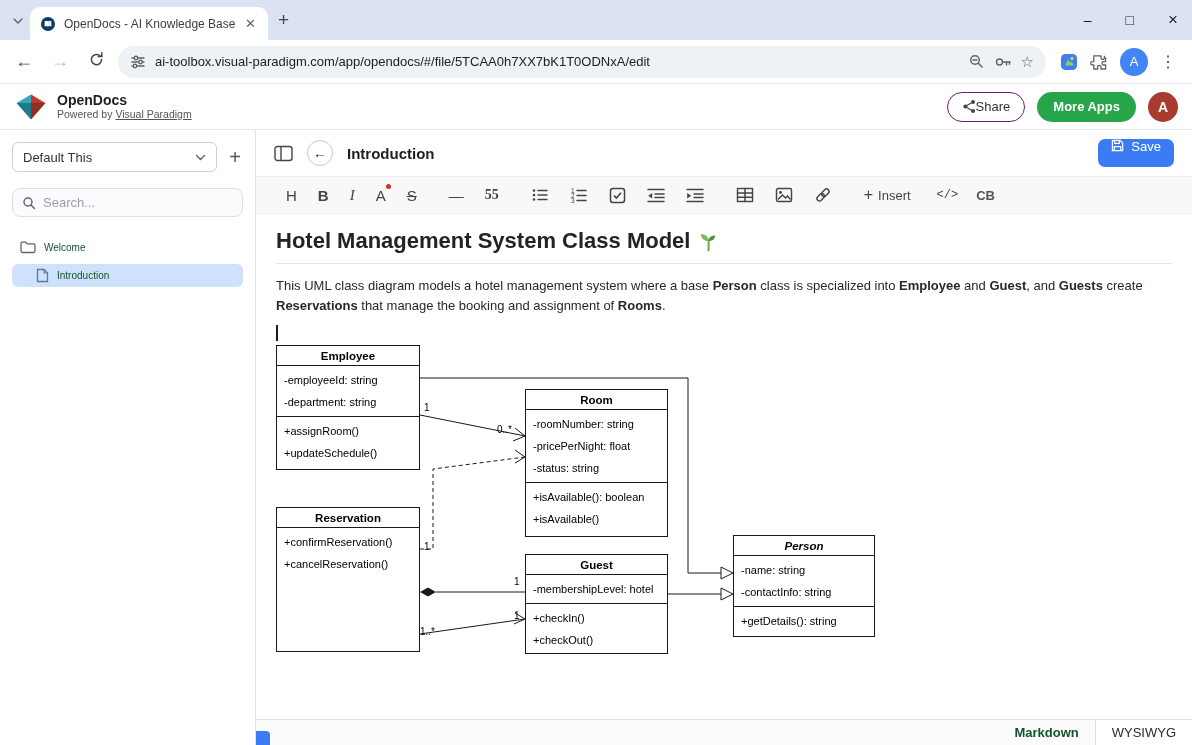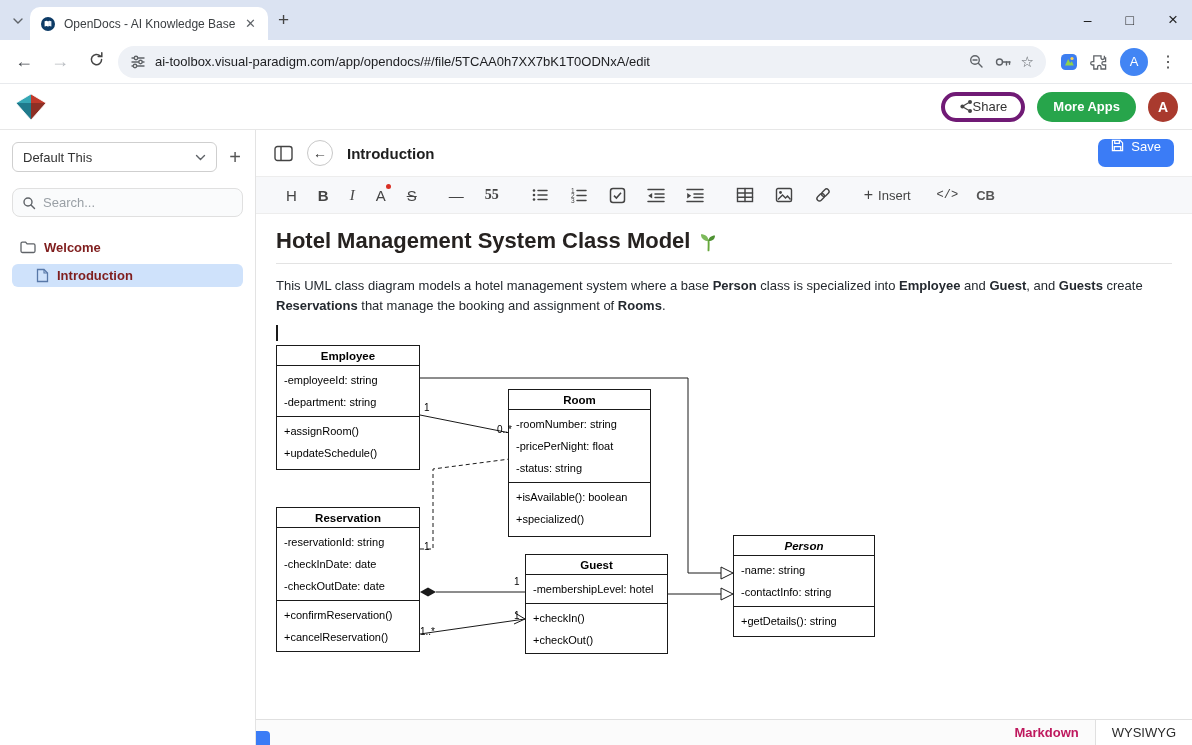--- a/index.html
+++ b/index.html
@@ -28,34 +28,34 @@
   .chrome-avatar { width: 28px; height: 28px; border-radius: 50%; background: #4285f4; color: #fff; font-size: 13px; display: flex; align-items: center; justify-content: center; cursor: pointer; }
   .kebab { font-size: 16px; color: #444; cursor: pointer; }
 
   
   .app-header { height: 46px; display: flex; align-items: center; padding: 0 14px; border-bottom: 1px solid #e7e7e7; background: #fff; }
   .logo-wrap { display: flex; align-items: center; gap: 9px; }
   .brand-title { font-size: 14px; font-weight: bold; color: #1f1f1f; line-height: 15px; }
   .brand-sub { font-size: 10.5px; color: #555; }
   .brand-sub a { color: #555; text-decoration: underline; cursor: pointer; }
   .header-right { margin-left: auto; display: flex; align-items: center; gap: 12px; }
-  .share-btn { height: 30px; border: 4px solid #701a75; border-radius: 16px; background: #fff; display: flex; align-items: center; padding: 0 14px; font-size: 13px; color: #333; cursor: pointer; }
+  .share-btn { height: 30px; border: 1px solid #701a75; border-radius: 16px; background: #fff; display: flex; align-items: center; padding: 0 14px; font-size: 13px; color: #333; cursor: pointer; }
   .more-apps-btn { height: 30px; border-radius: 16px; background: #27a54b; color: #fff; display: flex; align-items: center; padding: 0 16px; font-size: 13px; font-weight: bold; cursor: pointer; }
   .app-avatar { width: 30px; height: 30px; border-radius: 50%; background: #a93a2e; color: #fff; font-size: 14px; font-weight: bold; display: flex; align-items: center; justify-content: center; cursor: pointer; }
 
   
   .main-row { display: flex; height: 615px; }
   .sidebar { width: 256px; border-right: 1px solid #e3e3e3; padding: 12px 12px 0; flex-shrink: 0; background: #fff; }
   .space-row { display: flex; align-items: center; gap: 10px; }
   .space-select { flex: 1; height: 30px; border: 1px solid #cfcfcf; border-radius: 6px; display: flex; align-items: center; justify-content: space-between; padding: 0 10px; font-size: 13px; color: #333; cursor: pointer; background: #fff; }
   .plus-btn { font-size: 20px; color: #555; cursor: pointer; padding: 0 2px; }
   .search-box { margin-top: 16px; height: 29px; border: 1px solid #e0e0e0; border-radius: 8px; background: #fafbfc; display: flex; align-items: center; gap: 7px; padding: 0 9px; }
   .search-box input { border: none; outline: none; background: transparent; font-size: 13px; color: #333; width: 180px; font-family: "Liberation Sans", sans-serif; }
   .search-box input::placeholder { color: #9aa0a6; }
-  .tree { margin-top: 18px; font-size: 13px; color: #7f1d1d; font-weight: bold; }
+  .tree { margin-top: 18px; font-size: 10px; color: #14532d; }
   .tree-item { height: 24px; display: flex; align-items: center; gap: 8px; padding-left: 8px; border-radius: 6px; cursor: pointer; }
   .tree-item.child { margin-top: 5px; padding-left: 24px; }
   .tree-item.selected { background: #cfe2fb; height: 23px; }
 
   .doc-col { flex: 1; display: flex; flex-direction: column; background: #fff; position: relative; }
   .doc-header { height: 46px; display: flex; align-items: center; gap: 14px; padding: 0 18px; }
   .panel-toggle { cursor: pointer; display: flex; }
   .back-circle { width: 26px; height: 26px; border: 1px solid #c8c8c8; border-radius: 50%; display: flex; align-items: center; justify-content: center; font-size: 14px; color: #333; cursor: pointer; }
   .doc-title { font-size: 15px; font-weight: bold; color: #1f1f1f; }
   .save-btn { margin-left: auto; height: 28px; background: #3b7cf6; border-radius: 7px; color: #fff; font-size: 13px; display: flex; align-items: flex-start; gap: 7px; padding: 0 13px; cursor: pointer; }
@@ -85,21 +85,21 @@
   .uml-title { border-bottom: 1px solid #1a1a1a; text-align: center; font-weight: bold; font-size: 11.5px; padding: 4px 0 3px; }
   .uml-title.italic { font-style: italic; }
   .uml-sec { border-bottom: 1px solid #1a1a1a; padding: 3px 7px; }
   .uml-sec:last-child { border-bottom: none; }
   .uml-line { line-height: 22px; white-space: nowrap; }
   .mult { position: absolute; font-size: 10px; color: #000; }
 
   
   .doc-footer { height: 26px; border-top: 1px solid #e0e0e0; background: #fbfbfb; display: flex; justify-content: flex-end; align-items: stretch; position: relative; }
   .footer-tab { display: flex; align-items: center; padding: 0 16px; font-size: 13px; cursor: pointer; }
-  .footer-tab.inactive { color: #be185d; font-weight: bold; }
+  .footer-tab.inactive { color: #14532d; font-weight: bold; }
   .footer-tab.active { background: #fff; border-left: 1px solid #e0e0e0; color: #2b2b2b; }
   .corner-accent { position: absolute; left: 0; bottom: 0; width: 14px; height: 14px; background: #3b7cf6; border-radius: 0 4px 0 0; }
 
   svg .st { stroke: #5f6368; stroke-width: 1.4; fill: none; stroke-linecap: round; }
   svg .st2 { stroke: #444; stroke-width: 1.5; fill: none; stroke-linecap: round; }
 </style>
 </head>
 <body>
 
 <div class="tab-strip">
@@ -187,20 +187,27 @@
   <div class="logo-wrap">
     <span style="display:flex">
       <svg width="34" height="30" viewBox="0 0 34 30">
           <polygon points="2,11 17,2 17,11" fill="#35a7b5"></polygon>
           <polygon points="17,2 32,11 17,11" fill="#c0392b"></polygon>
           <polygon points="2,11 17,11 17,28" fill="#1f7a8c"></polygon>
           <polygon points="17,11 32,11 17,28" fill="#8e2f25"></polygon>
           <polygon points="2,11 17,2 32,11 17,28" fill="none" stroke="#fff" stroke-width="0.8"></polygon>
         </svg>
     </span>
+    <div>
+      <div class="brand-title">OpenDocs</div>
+      <div class="brand-sub">
+        <span>Powered by</span>
+        <a>Visual Paradigm</a>
+      </div>
+    </div>
   </div>
   <div class="header-right">
     <div class="share-btn">
       <span style="display:flex">
         <svg width="14" height="15">
             <circle cx="3.4" cy="7.5" r="2" fill="#444"></circle>
             <circle cx="11" cy="3" r="2" fill="#444"></circle>
             <circle cx="11" cy="12" r="2" fill="#444"></circle>
             <line x1="4.8" y1="6.6" x2="9.6" y2="3.8" stroke="#444" stroke-width="1.2"></line>
             <line x1="4.8" y1="8.4" x2="9.6" y2="11.2" stroke="#444" stroke-width="1.2"></line>
@@ -417,40 +424,35 @@
           <div class="uml-sec">
             <div class="uml-line">-employeeId: string</div>
             <div class="uml-line">-department: string</div>
           </div>
           <div class="uml-sec">
             <div class="uml-line">+assignRoom()</div>
             <div class="uml-line">+updateSchedule()</div>
           </div>
         </div>
 
-        <div class="uml-class" style="left:232px;top:44px;width:143px;height:148px">
+        <div class="uml-class" style="left:249px;top:44px;width:143px;height:148px">
           <div class="uml-title">Room</div>
           <div class="uml-sec">
             <div class="uml-line">-roomNumber: string</div>
             <div class="uml-line">-pricePerNight: float</div>
             <div class="uml-line">-status: string</div>
           </div>
           <div class="uml-sec">
             <div class="uml-line">+isAvailable(): boolean</div>
-            <div class="uml-line">+specialized()</div>
+            <div class="uml-line">+isAvailable()</div>
           </div>
         </div>
 
         <div class="uml-class" style="left:0;top:162px;width:144px;height:145px">
           <div class="uml-title">Reservation</div>
-          <div class="uml-sec">
-            <div class="uml-line">-reservationId: string</div>
-            <div class="uml-line">-checkInDate: date</div>
-            <div class="uml-line">-checkOutDate: date</div>
-          </div>
           <div class="uml-sec">
             <div class="uml-line">+confirmReservation()</div>
             <div class="uml-line">+cancelReservation()</div>
           </div>
         </div>
 
         <div class="uml-class" style="left:249px;top:209px;width:143px;height:100px">
           <div class="uml-title">Guest</div>
           <div class="uml-sec">
             <div class="uml-line">-membershipLevel: hotel</div>

